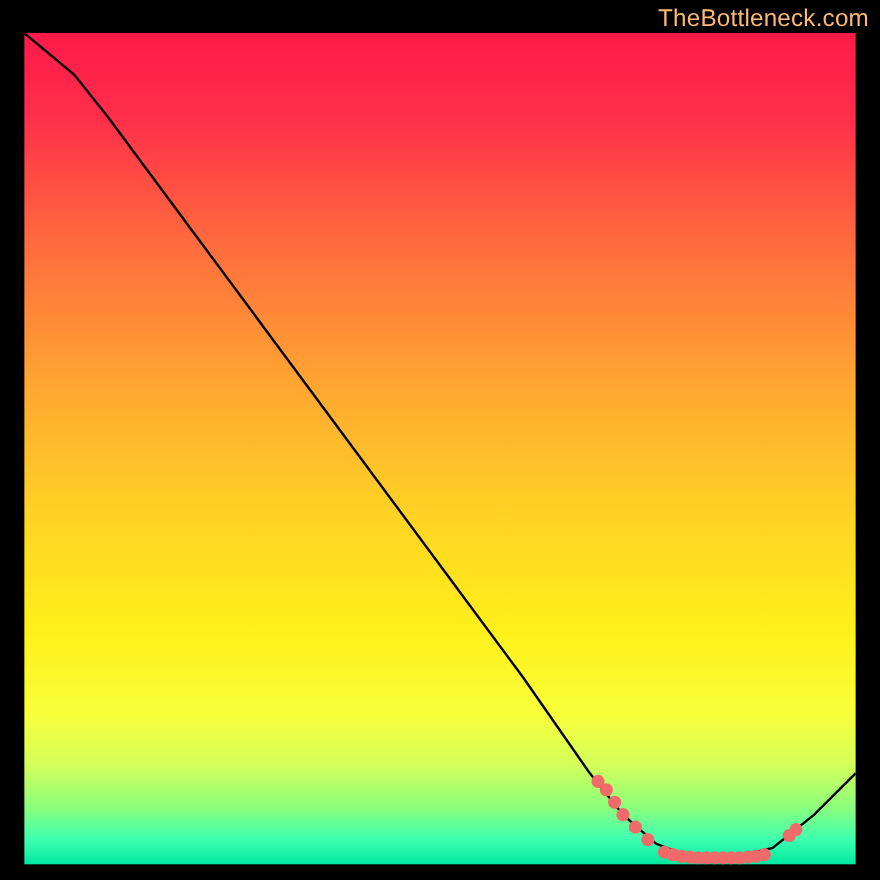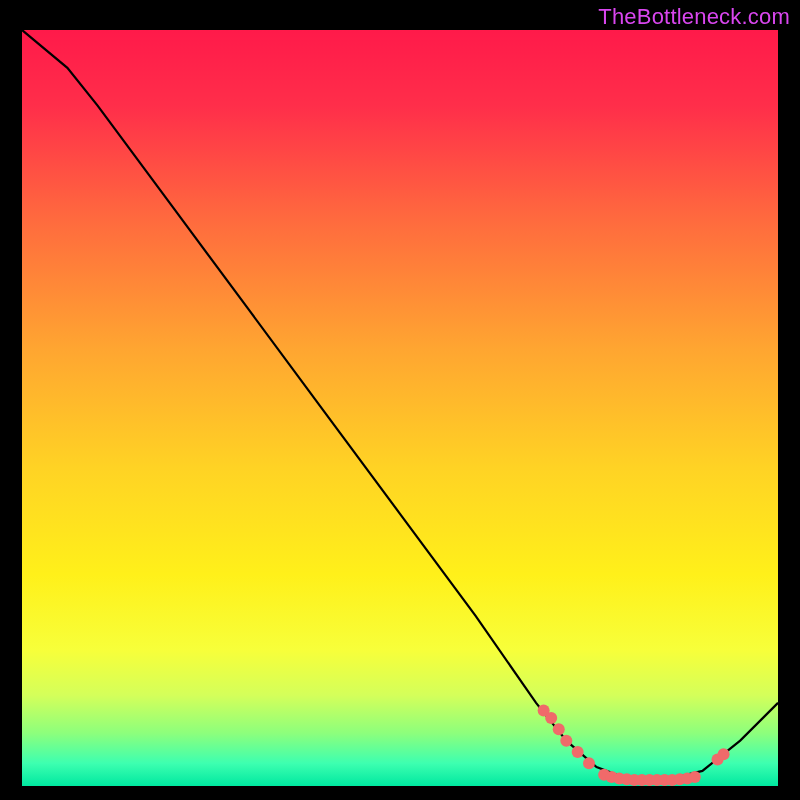--- a/index.html
+++ b/index.html
@@ -7,21 +7,21 @@
   .frame {
     position: relative;
     width: 800px;
     height: 800px;
     background: #000;
   }
   .watermark {
     position: absolute;
     top: 4px;
     right: 10px;
-    color: #d946ef;
+    color: #fdba74;
     font-family: Arial, Helvetica, sans-serif;
     font-size: 22px;
     font-weight: 500;
     letter-spacing: 0.2px;
   }
   .plot {
     position: absolute;
     left: 22px;
     top: 30px;
     width: 756px;

